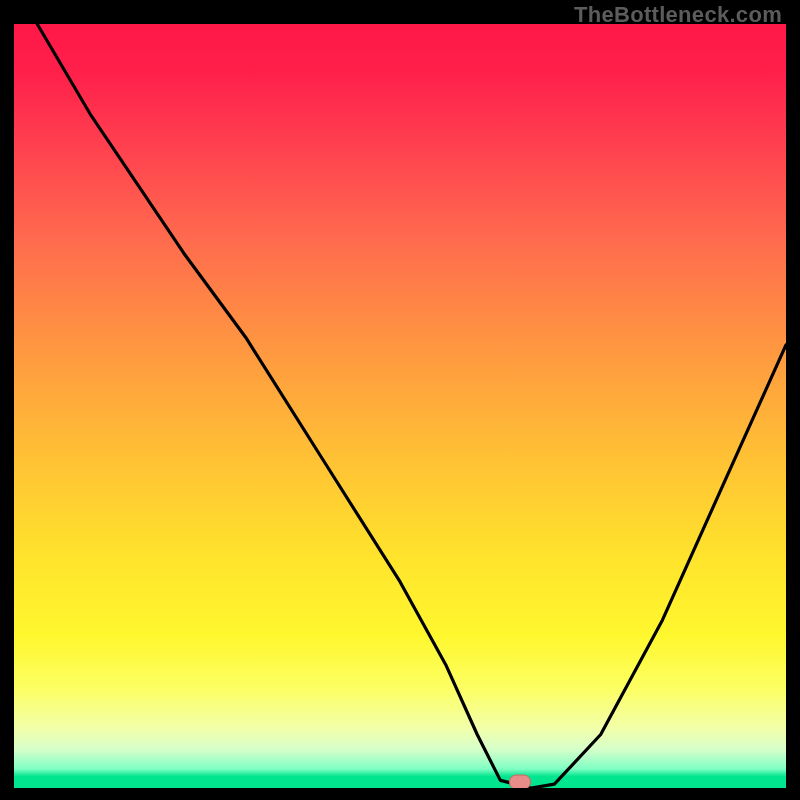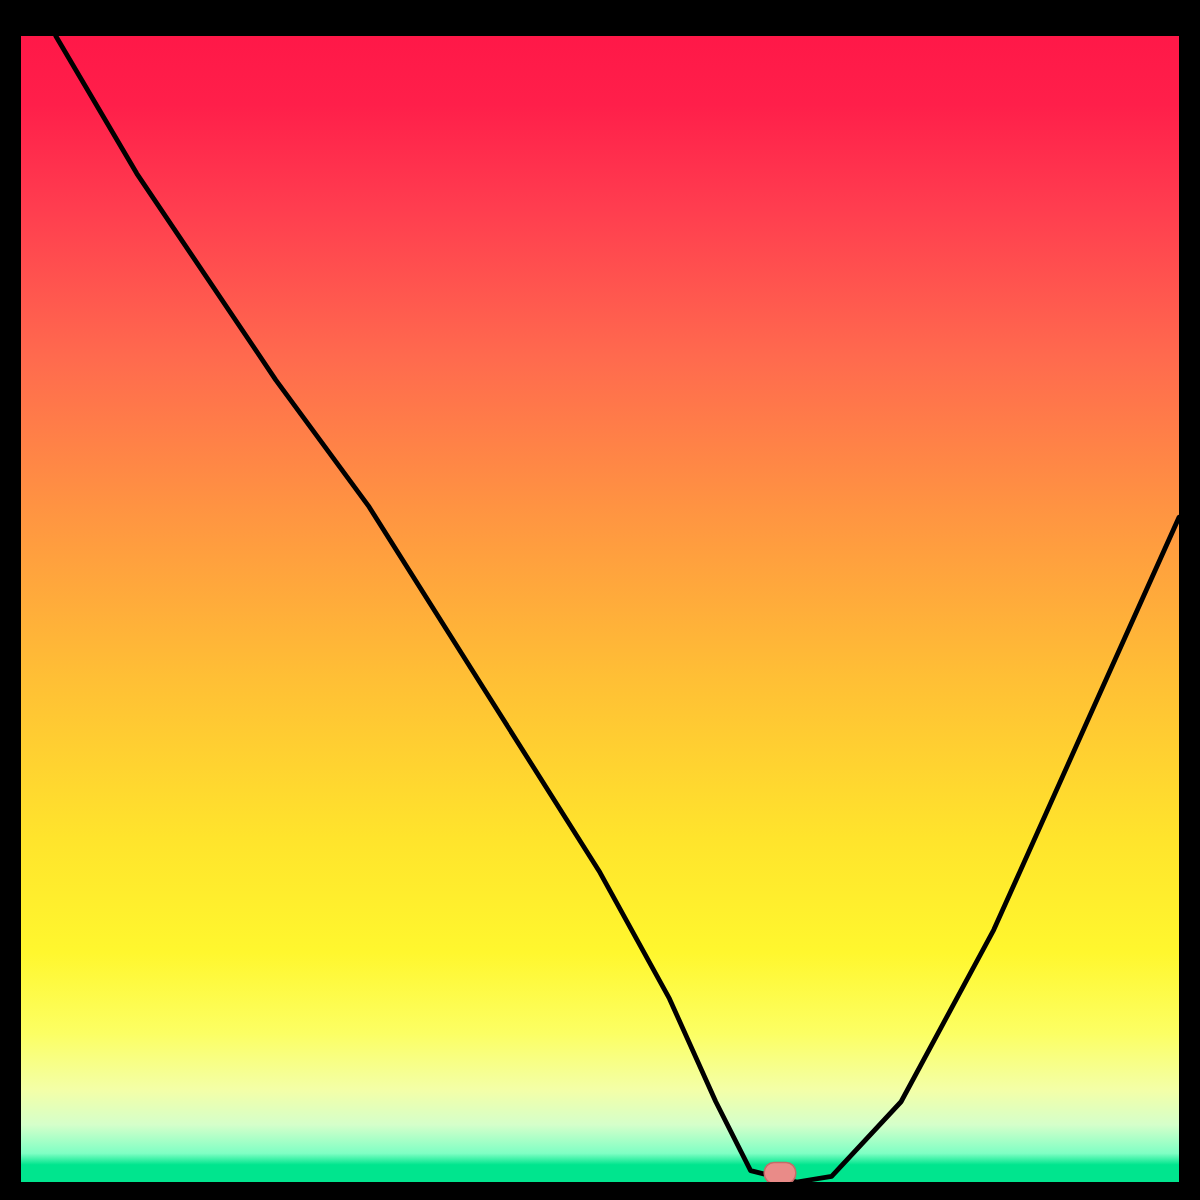--- a/index.html
+++ b/index.html
@@ -70,20 +70,21 @@
     border-radius: 7px;
     transform: translate(-50%, -50%);
     z-index: 6;
   }
 </style>
 </head>
 <body>
 
 <div class="frame">
 
+  <div class="watermark">TheBottleneck.com</div>
 
   <div class="plot-area">
     <div class="gradient"></div>
 
     <svg class="curve" viewBox="0 0 772 764" preserveAspectRatio="none">
       <path id="curve-path" fill="none" stroke="#000000" stroke-width="3.2" stroke-linecap="round" stroke-linejoin="round" d="M23.2 0.0 L77.2 91.7 L169.8 229.2 L231.6 313.2 L308.8 435.5 L386.0 557.7 L432.3 641.8 L463.2 710.5 L486.4 756.4 L517.2 764.0 L540.4 760.2 L586.7 710.5 L648.5 595.9 L710.2 458.4 L772.0 320.9"></path>
     </svg>
 
     <div class="marker" id="marker" style="left: 505.66px; top: 758px;"></div>
   </div>

